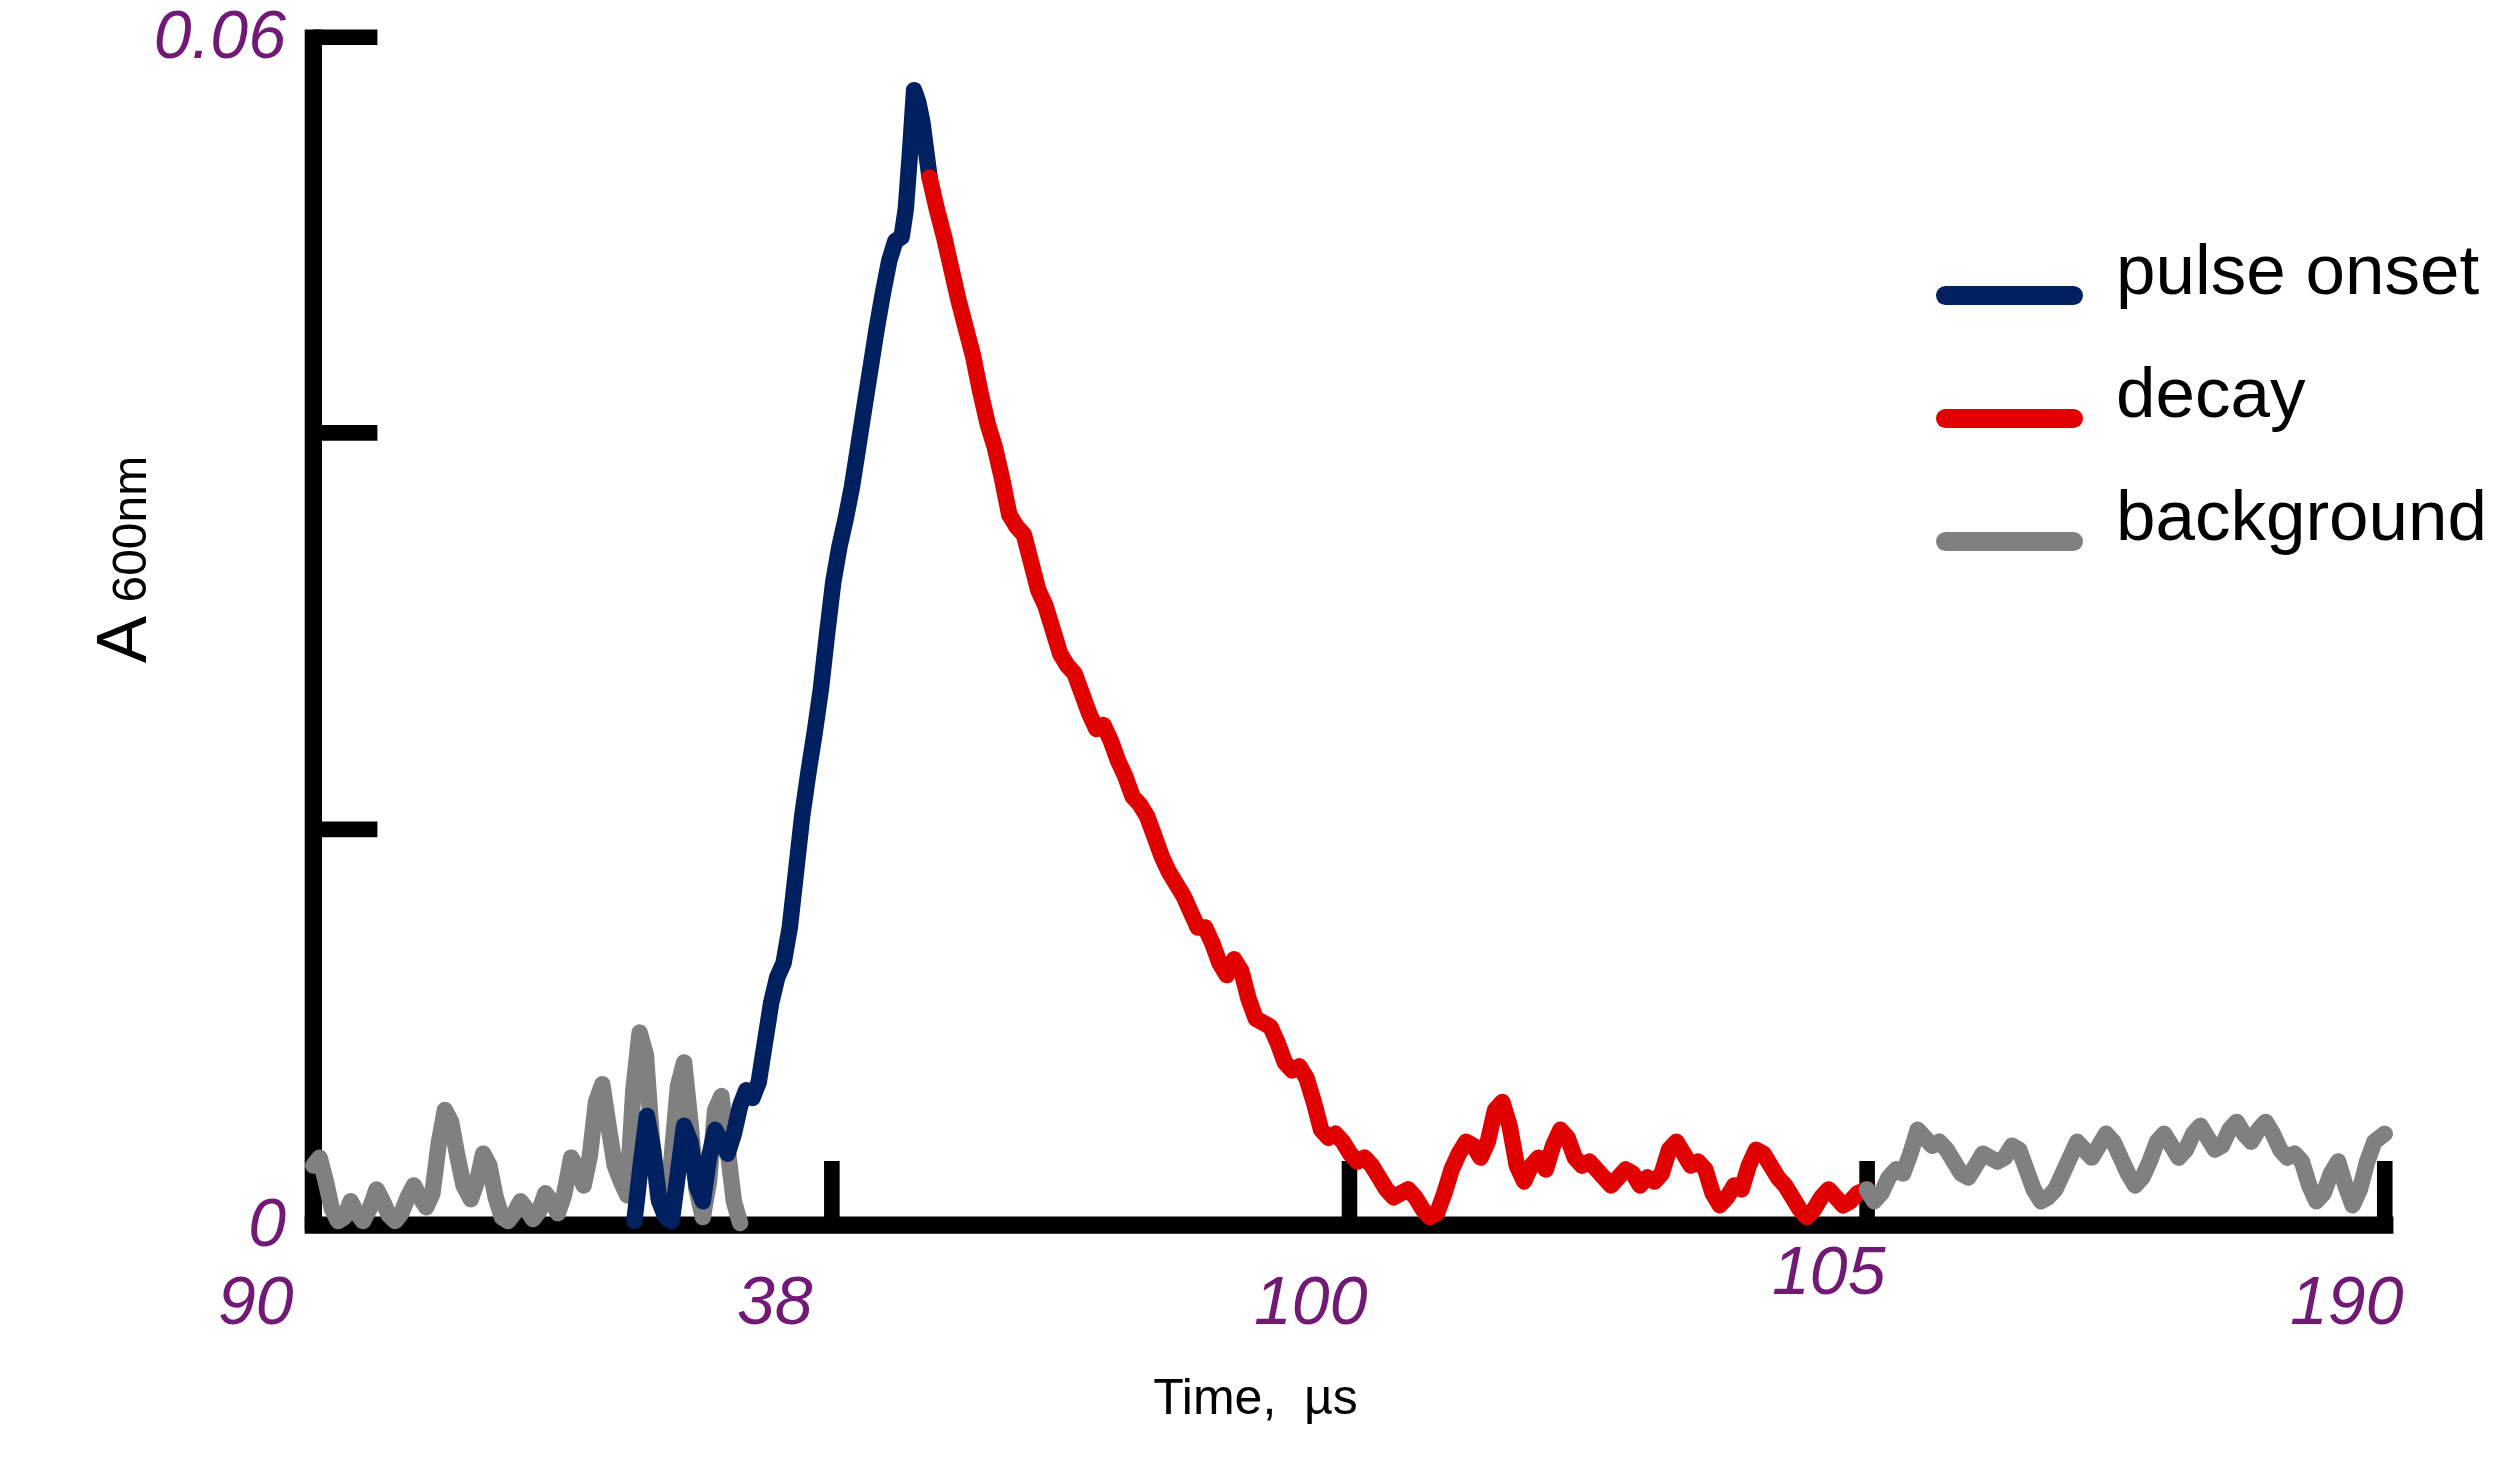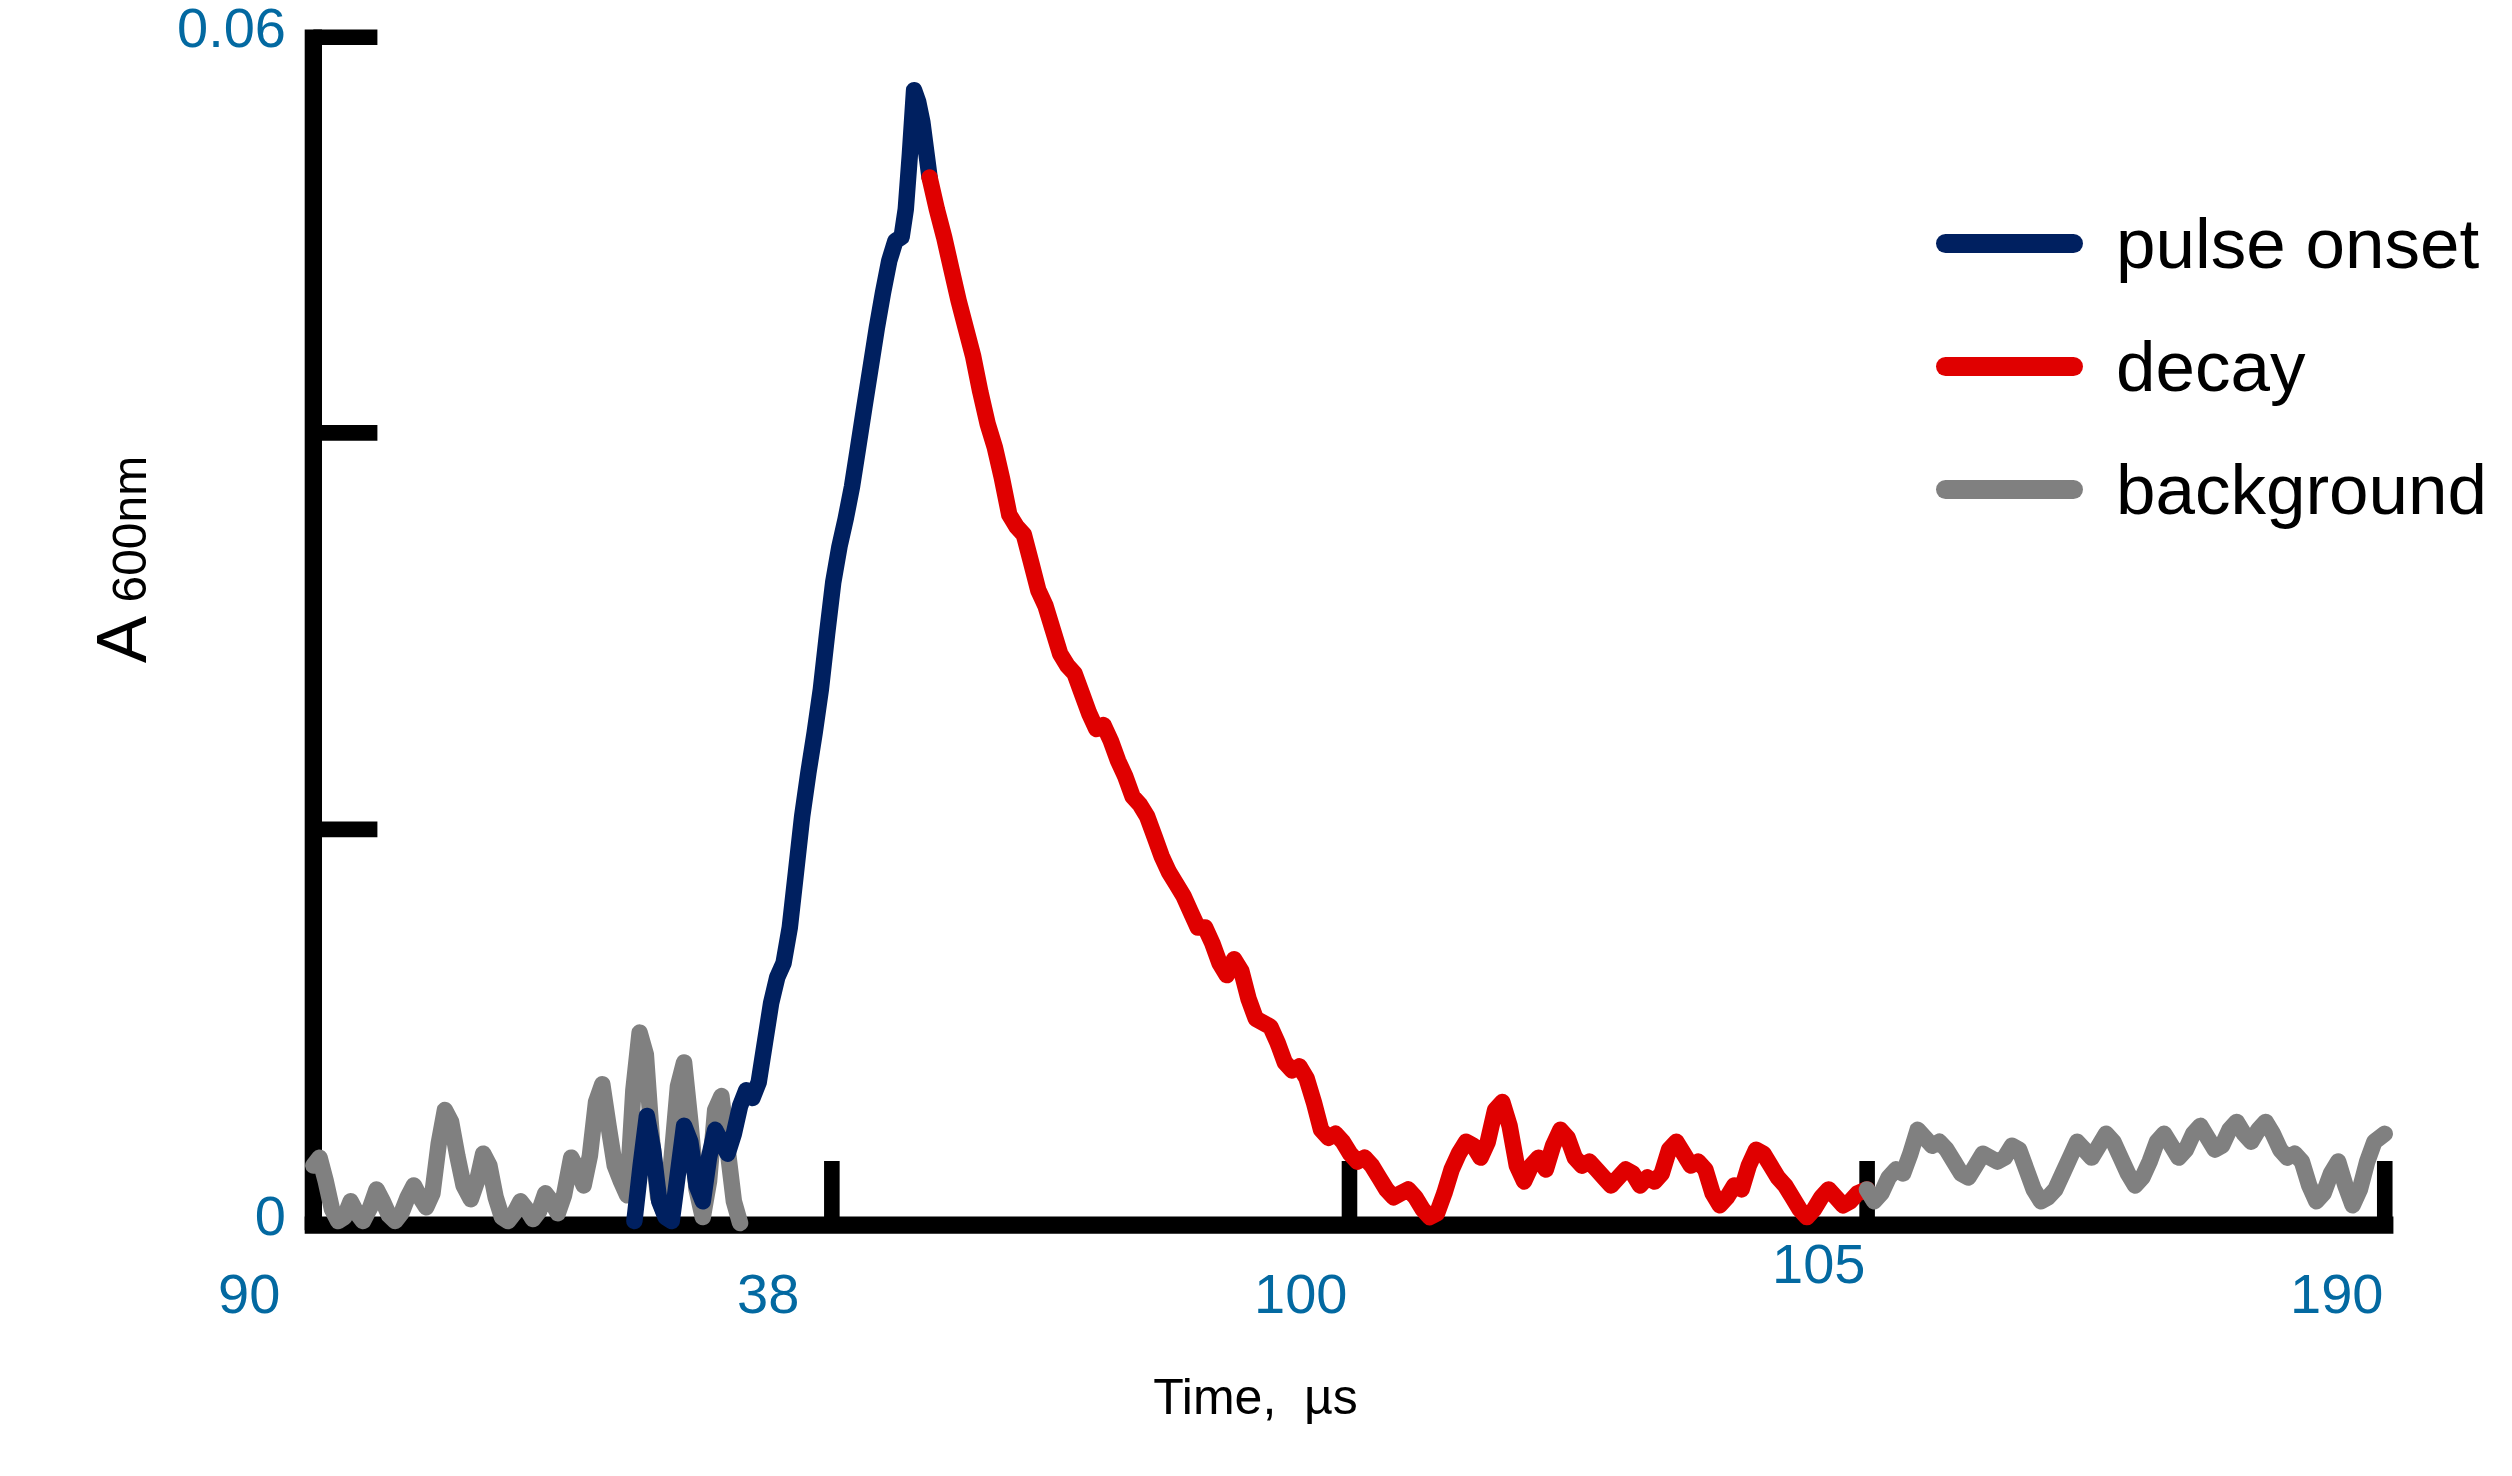--- a/index.html
+++ b/index.html
@@ -4,24 +4,25 @@
 <title>Transient absorption kinetics</title>
 <style>
   html,body{margin:0;padding:0;background:#ffffff;}
   body{width:2512px;height:1477px;font-family:"Liberation Sans",sans-serif;color:#000;overflow:hidden;}
   #figure{position:relative;width:2512px;height:1477px;background:#fff;}
   #plotsvg{position:absolute;left:0;top:0;width:2512px;height:1477px;display:block;}
 
   .tick-label{
     position:absolute;
     font-family:"Liberation Sans",sans-serif;
-    font-size:56px;
+    font-size:68px;
     line-height:1;
-    color:#0369a1;
+    color:#701a75;
     white-space:nowrap;
+    font-style:italic;
   }
   .ylab{ text-align:right; }
   .xlab{ text-align:left; }
 
   #ytitle{
     position:absolute;
     left:-52px; top:519px;
     width:346px;
     transform:rotate(-90deg);
     transform-origin:center center;
@@ -42,21 +43,21 @@
     font-family:"Liberation Sans",sans-serif;
   }
 
   #legend{
     position:absolute;
     left:1936px; top:182px;
     width:571px;
   }
   .legend-row{
     display:flex;
-    align-items:center;
+    align-items:flex-end;
     height:123px;
   }
   .legend-swatch{
     width:147px;
     height:19px;
     border-radius:9.5px;
     flex:0 0 auto;
     margin-right:33px;
   }
   .legend-text{

